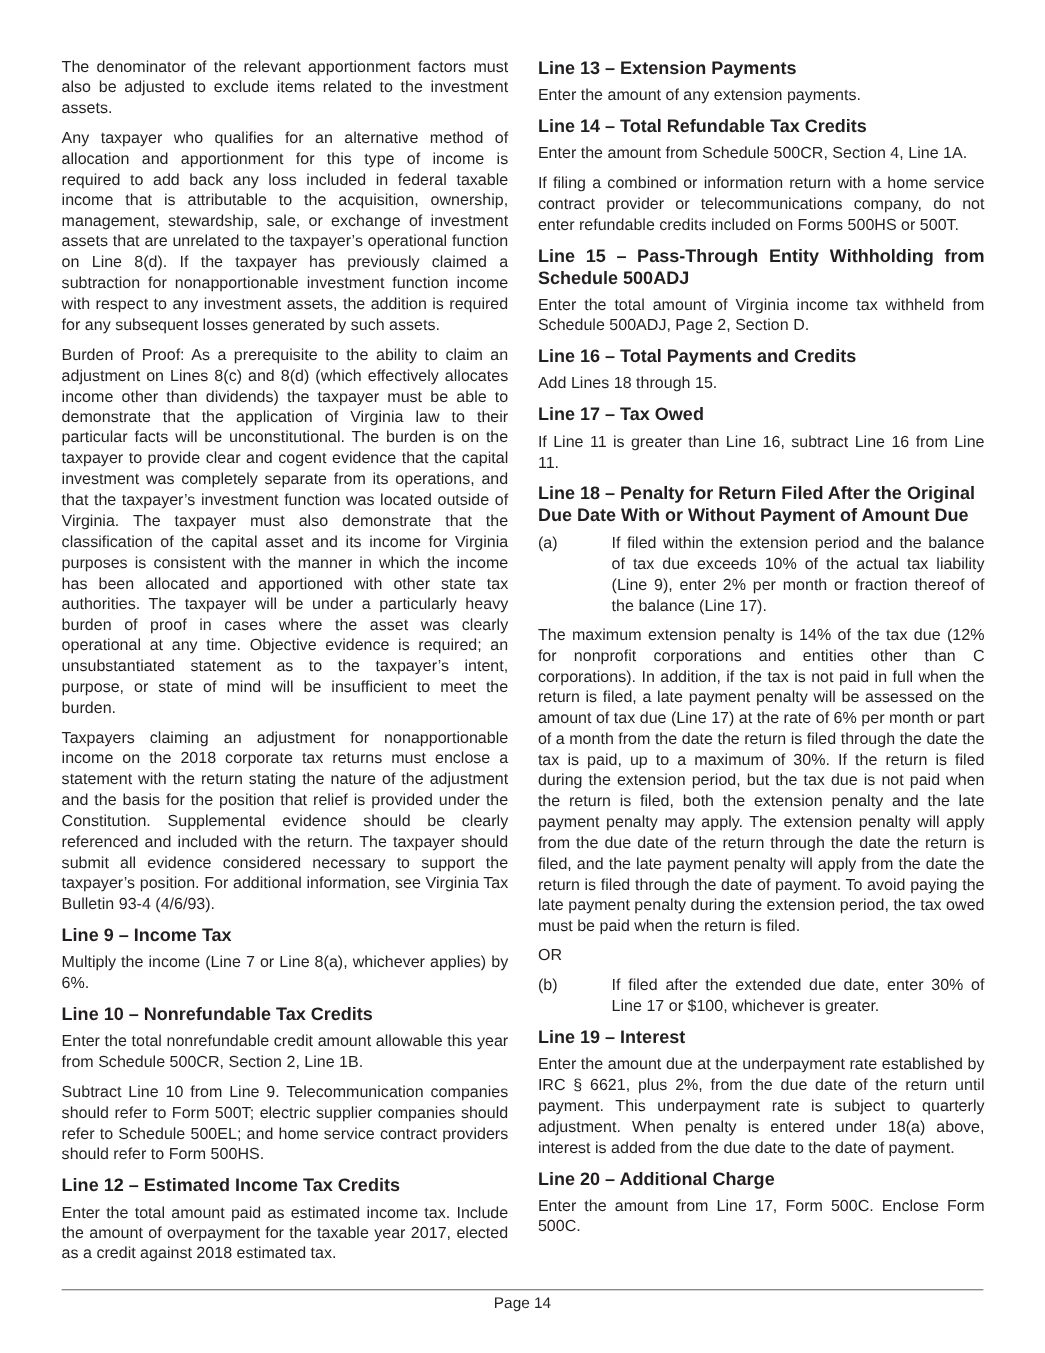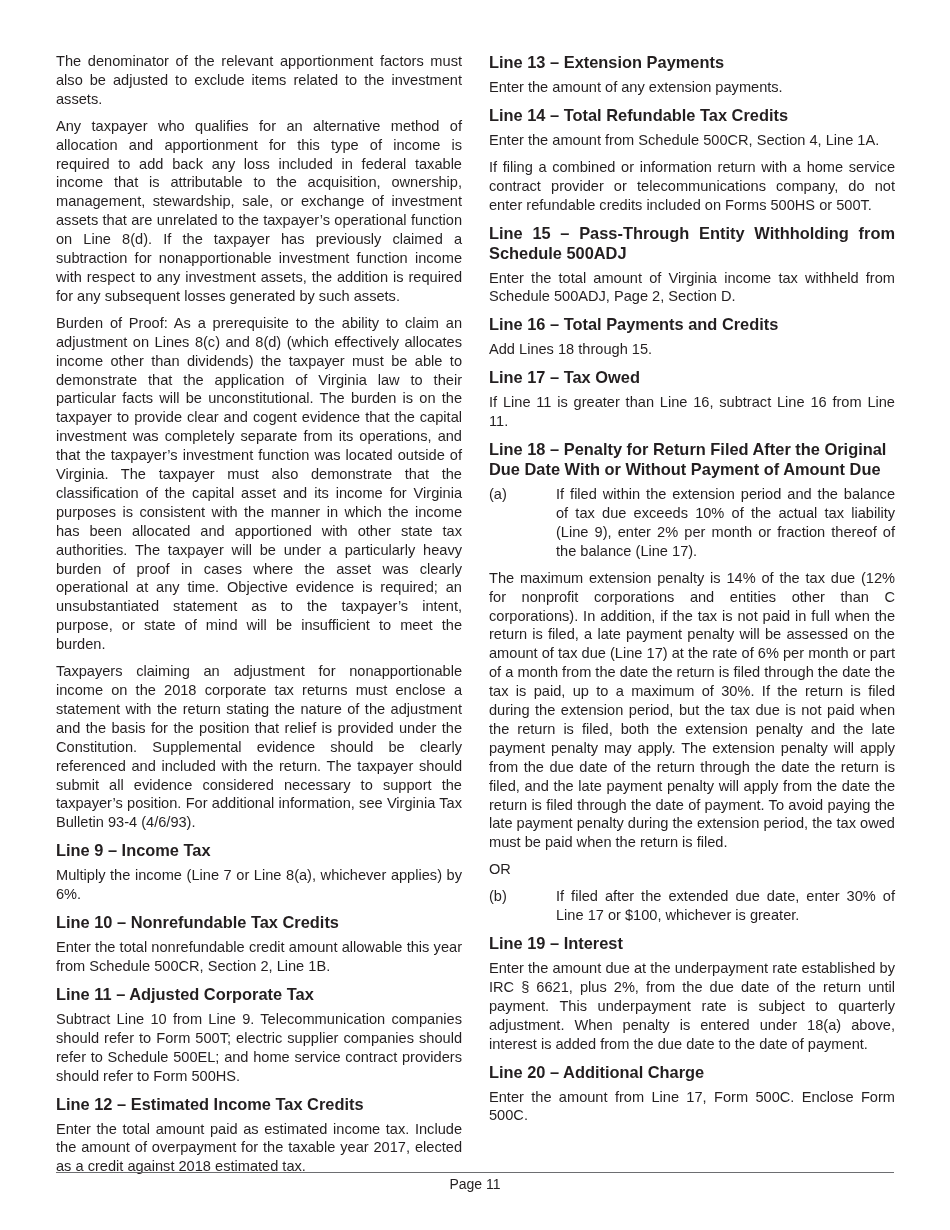--- a/index.html
+++ b/index.html
@@ -26,21 +26,20 @@
   <p>Any taxpayer who qualifies for an alternative method of allocation and apportionment for this type of income is required to add back any loss included in federal taxable income that is attributable to the acquisition, ownership, management, stewardship, sale, or exchange of investment assets that are unrelated to the taxpayer’s operational function on Line 8(d). If the taxpayer has previously claimed a subtraction for nonapportionable investment function income with respect to any investment assets, the addition is required for any subsequent losses generated by such assets.</p>
   <p><span class="b">Burden of Proof:</span><span> As a prerequisite to the ability to claim an adjustment on Lines 8(c) and 8(d) (which effectively allocates income other than dividends) the taxpayer must be able to demonstrate that the application of Virginia law to their particular facts will be unconstitutional. The burden is on the taxpayer to provide clear and cogent evidence that the capital investment was completely separate from its operations, and that the taxpayer’s investment function was located outside of Virginia. The taxpayer must also demonstrate that the classification of the capital asset and its income for Virginia purposes is consistent with the manner in which the income has been allocated and apportioned with other state tax authorities. The taxpayer will be under a particularly heavy burden of proof in cases where the asset was clearly operational at any time. Objective evidence is required; an unsubstantiated statement as to the taxpayer’s intent, purpose, or state of mind will be insufficient to meet the burden.</span></p>
   <p>Taxpayers claiming an adjustment for nonapportionable income on the 2018 corporate tax returns must enclose a statement with the return stating the nature of the adjustment and the basis for the position that relief is provided under the Constitution. Supplemental evidence should be clearly referenced and included with the return. The taxpayer should submit all evidence considered necessary to support the taxpayer’s position. For additional information, see Virginia Tax Bulletin 93-4 (4/6/93).</p>
 
   <h3>Line 9 – Income Tax</h3>
   <p>Multiply the income (Line 7 or Line 8(a), whichever applies) by 6%.</p>
 
   <h3>Line 10 – Nonrefundable Tax Credits</h3>
   <p>Enter the total nonrefundable credit amount allowable this year from Schedule 500CR, Section 2, Line 1B.</p>
 
-  <h3>Line 11 – Adjusted Corporate Tax</h3>
   <p>Subtract Line 10 from Line 9. Telecommunication companies should refer to Form 500T; electric supplier companies should refer to Schedule 500EL; and home service contract providers should refer to Form 500HS.</p>
 
   <h3>Line 12 – Estimated Income Tax Credits</h3>
   <p>Enter the total amount paid as estimated income tax. Include the amount of overpayment for the taxable year 2017, elected as a credit against 2018 estimated tax.</p>
 </div>
 
 <div class="col col-right">
   <h3>Line 13 – Extension Payments</h3>
   <p>Enter the amount of any extension payments.</p>
 
@@ -70,13 +69,13 @@
   </div>
 
   <h3>Line 19 – Interest</h3>
   <p>Enter the amount due at the underpayment rate established by IRC § 6621, plus 2%, from the due date of the return until payment. This underpayment rate is subject to quarterly adjustment. When penalty is entered under 18(a) above, interest is added from the due date to the date of payment.</p>
 
   <h3>Line 20 – Additional Charge</h3>
   <p>Enter the amount from Line 17, Form 500C. Enclose Form 500C.</p>
 </div>
 
 <div class="rule"></div>
-<div class="page-num">Page 11</div>
+<div class="page-num">Page 14</div>
 
 </body></html>

